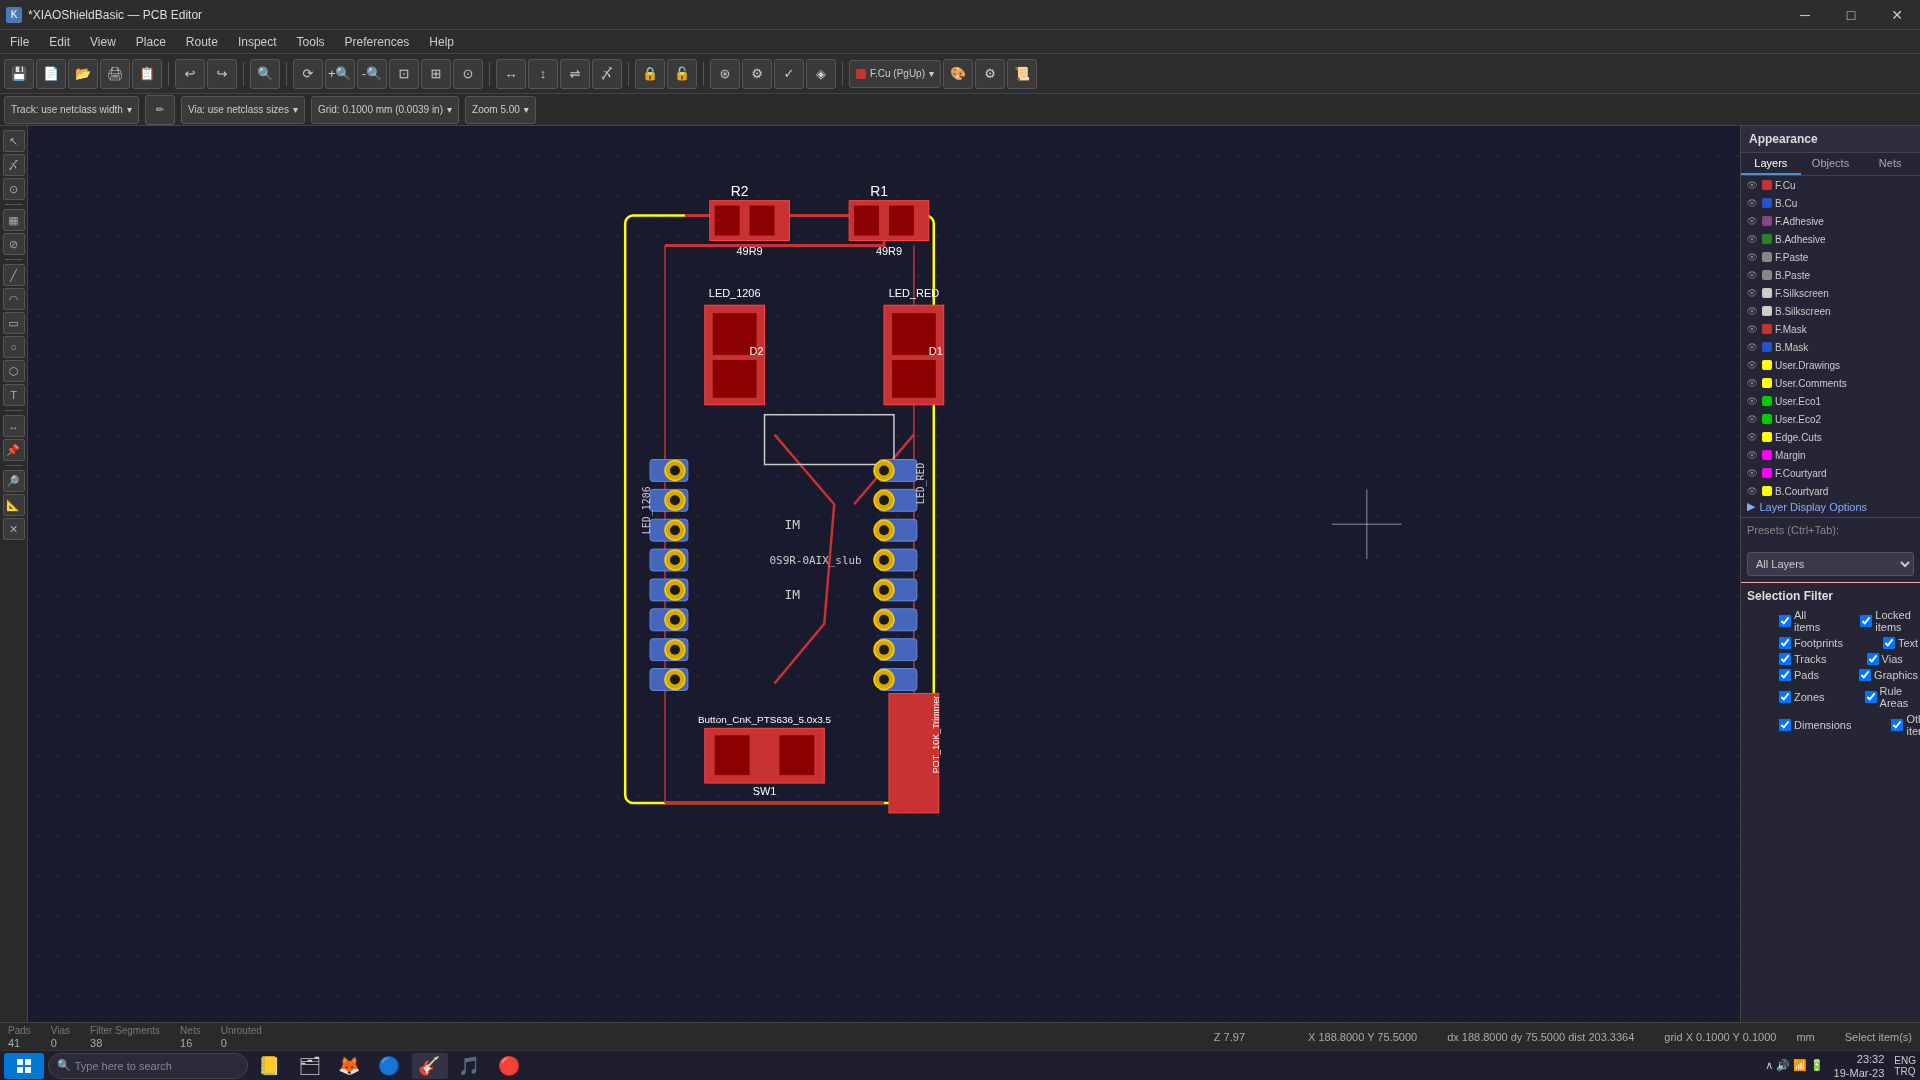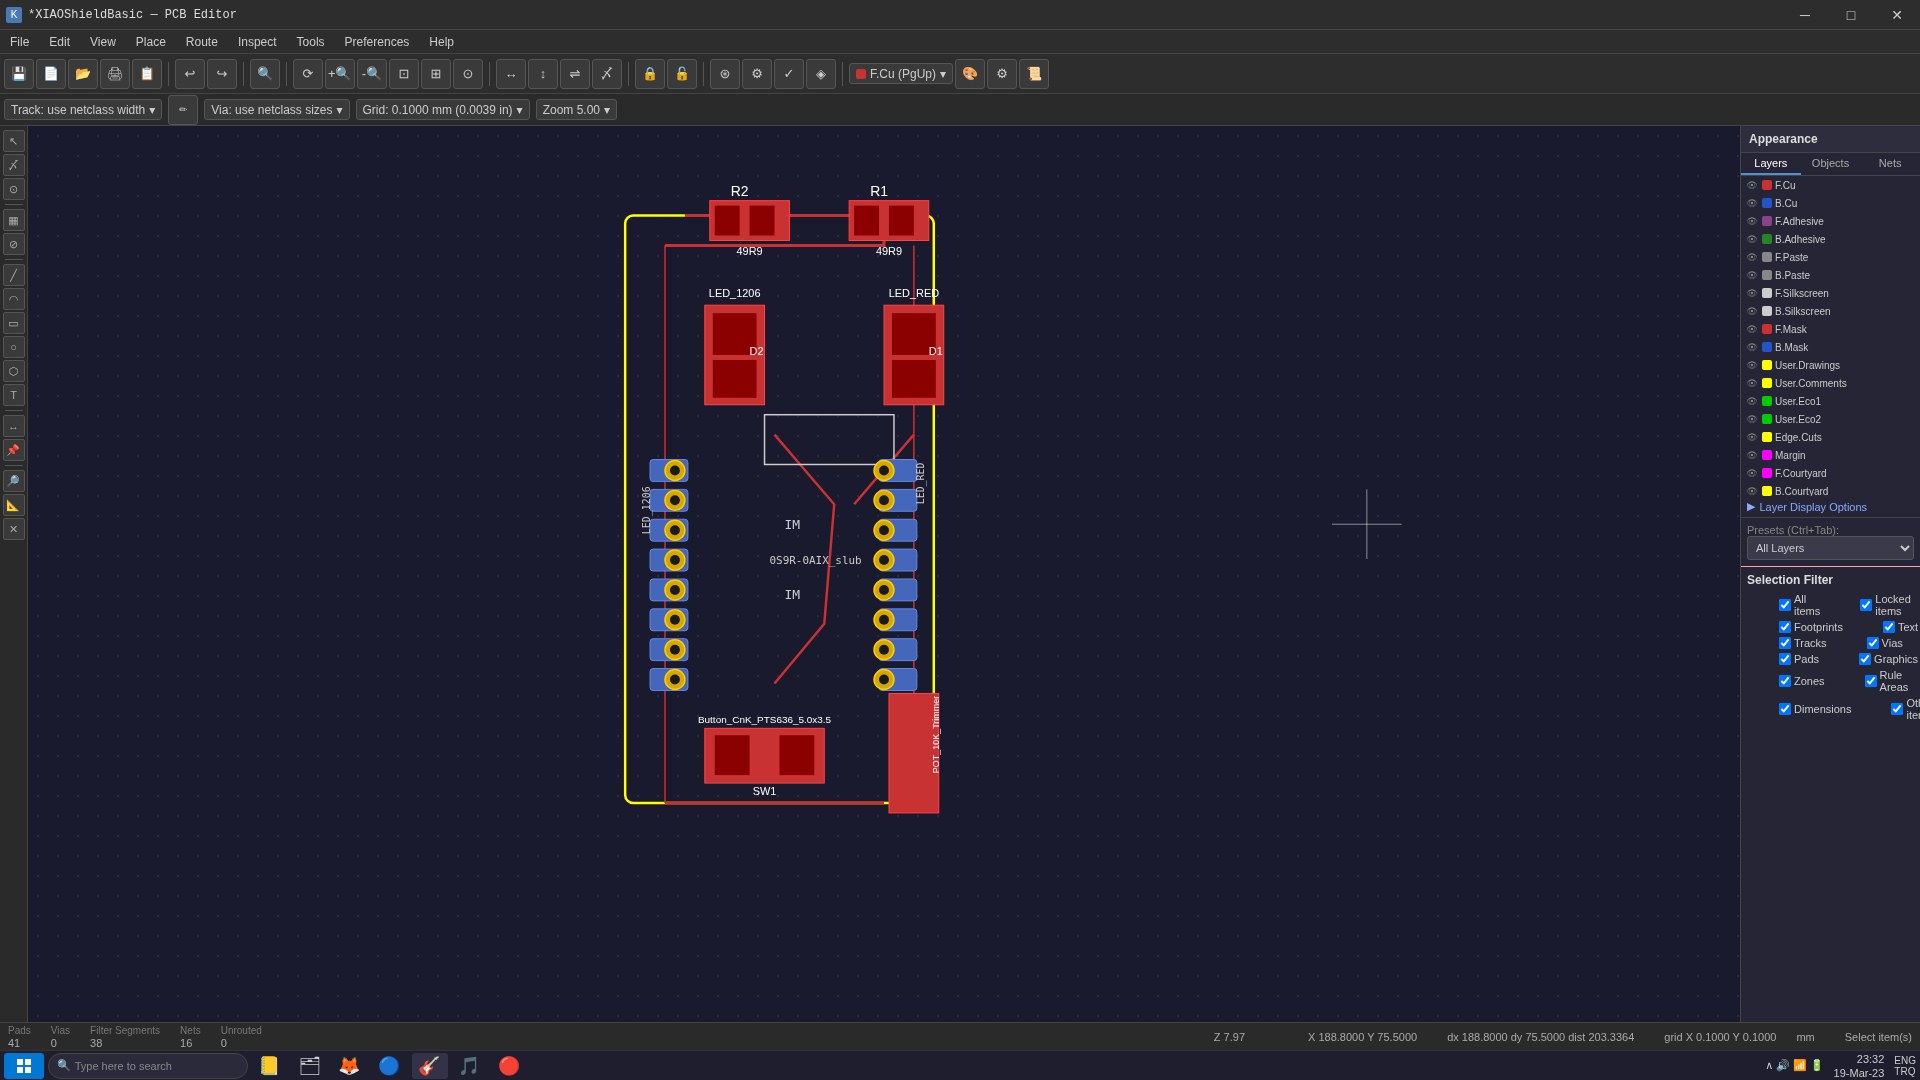--- a/index.html
+++ b/index.html
@@ -4,21 +4,21 @@
   <style>
     * { margin: 0; padding: 0; box-sizing: border-box; }
     body { width: 1920px; height: 1080px; overflow: hidden; background: #1a1a2e; font-family: 'Segoe UI', Arial, sans-serif; font-size: 12px; color: #ccc; }
 
     
     #titlebar {
       width: 100%; height: 30px; background: #2d2d2d; display: flex; align-items: center;
       border-bottom: 1px solid #444;
     }
     #titlebar .icon { width: 16px; height: 16px; margin: 0 6px; background: #888; border-radius: 2px; }
-    #titlebar .title { flex: 1; color: #ddd; font-size: 12px; font-family: Liberation Mono, monospace; }
+    #titlebar .title { flex: 1; color: #ddd; font-size: 12px; }
     #titlebar .win-btns { display: flex; }
     #titlebar .win-btn { width: 46px; height: 30px; display: flex; align-items: center; justify-content: center; color: #ccc; font-size: 14px; cursor: pointer; }
 
     
     #menubar {
       width: 100%; height: 24px; background: #2d2d2d; display: flex; align-items: center;
       border-bottom: 1px solid #444;
     }
     .menu-item { padding: 2px 10px; color: #ccc; font-size: 12px; cursor: pointer; }
 
@@ -26,22 +26,22 @@
     #toolbar {
       width: 100%; height: 40px; background: #2d2d2d; display: flex; align-items: center;
       border-bottom: 1px solid #444; padding: 0 4px; gap: 2px;
     }
     .tb-btn {
       width: 30px; height: 30px; background: #3a3a3a; border: 1px solid #555; border-radius: 3px;
       display: flex; align-items: center; justify-content: center; color: #ccc; font-size: 13px; cursor: pointer;
     }
     .tb-sep { width: 1px; height: 24px; background: #555; margin: 0 4px; }
     .tb-dropdown {
-      height: 21px; background: #3a3a3a; border: 1px solid #555; border-radius: 3px;
-      color: #ccc; font-size: 12px; padding: 0 6px; cursor: pointer; display: flex; align-items: center; gap: 4px;
+      height: 28px; background: #3a3a3a; border: 1px solid #555; border-radius: 3px;
+      color: #ccc; font-size: 10px; padding: 0 6px; cursor: pointer; display: flex; align-items: center; gap: 4px;
     }
 
     
     #toolbar2 {
       width: 100%; height: 32px; background: #2a2a2a; display: flex; align-items: center;
       border-bottom: 1px solid #444; padding: 0 4px; gap: 6px;
     }
 
     
     #main { display: flex; width: 100%; height: calc(1080px - 30px - 24px - 40px - 32px - 28px - 30px); }
@@ -80,21 +80,21 @@
     .appearance-tab.active { color: #fff; border-bottom: 2px solid #4a90d9; }
 
     .layer-item {
       display: flex; align-items: center; padding: 2px 4px; cursor: pointer; gap: 3px;
     }
     .layer-color { width: 10px; height: 10px; border-radius: 2px; flex-shrink: 0; }
     .layer-eye { width: 14px; height: 14px; flex-shrink: 0; display: flex; align-items: center; justify-content: center; color: #888; font-size: 9px; }
     .layer-name { font-size: 10px; color: #ccc; }
 
     .presets-section { padding: 6px; border-top: 1px solid #444; }
-    .presets-label { font-size: 11px; color: #888; margin-bottom: 0; }
+    .presets-label { font-size: 11px; color: #888; margin-bottom: 16px; }
     .presets-dropdown {
       width: 100%; height: 24px; background: #3a3a4a; border: 1px solid #555; border-radius: 3px;
       color: #ccc; font-size: 11px; padding: 0 4px;
     }
 
     .viewports-section { padding: 6px; border-top: 1px solid #444; }
     .viewports-label { font-size: 11px; color: #888; margin-bottom: 4px; }
     .viewports-dropdown {
       width: 100%; height: 24px; background: #3a3a4a; border: 1px solid #555; border-radius: 3px;
       color: #ccc; font-size: 11px; padding: 0 4px;

